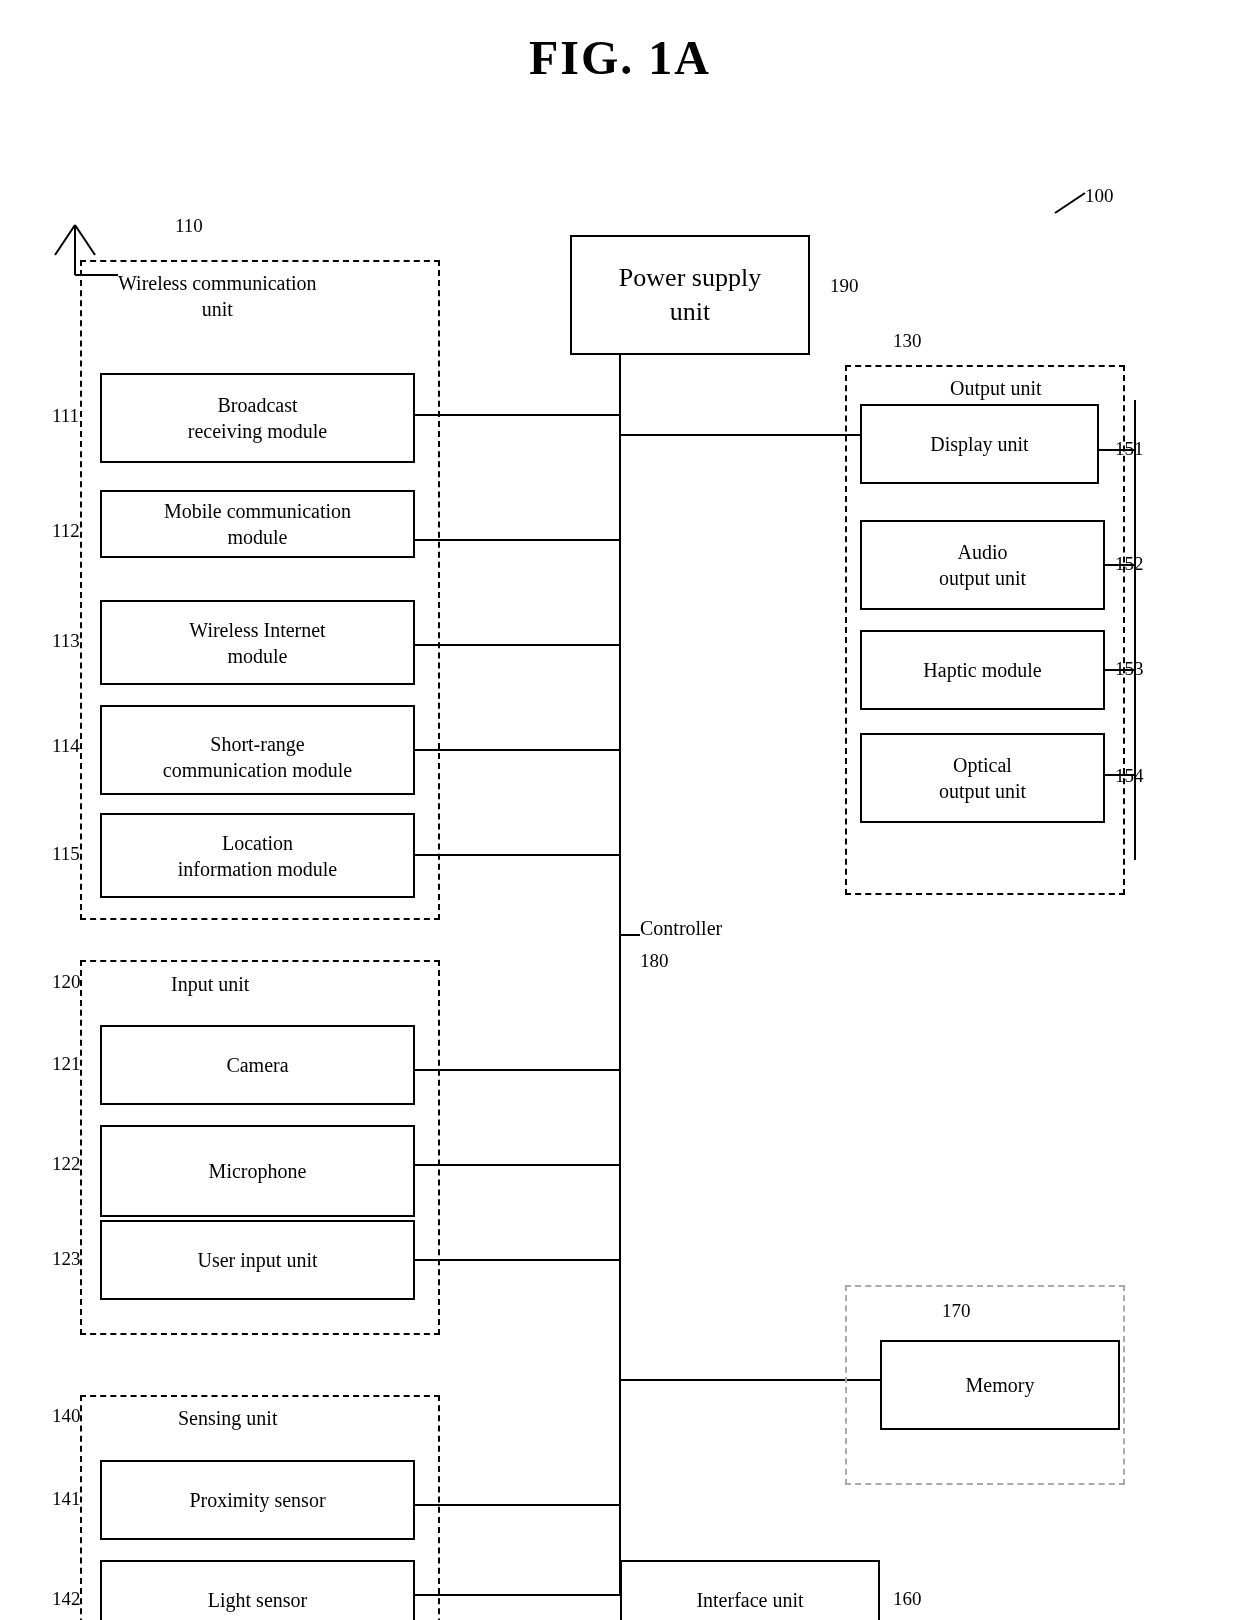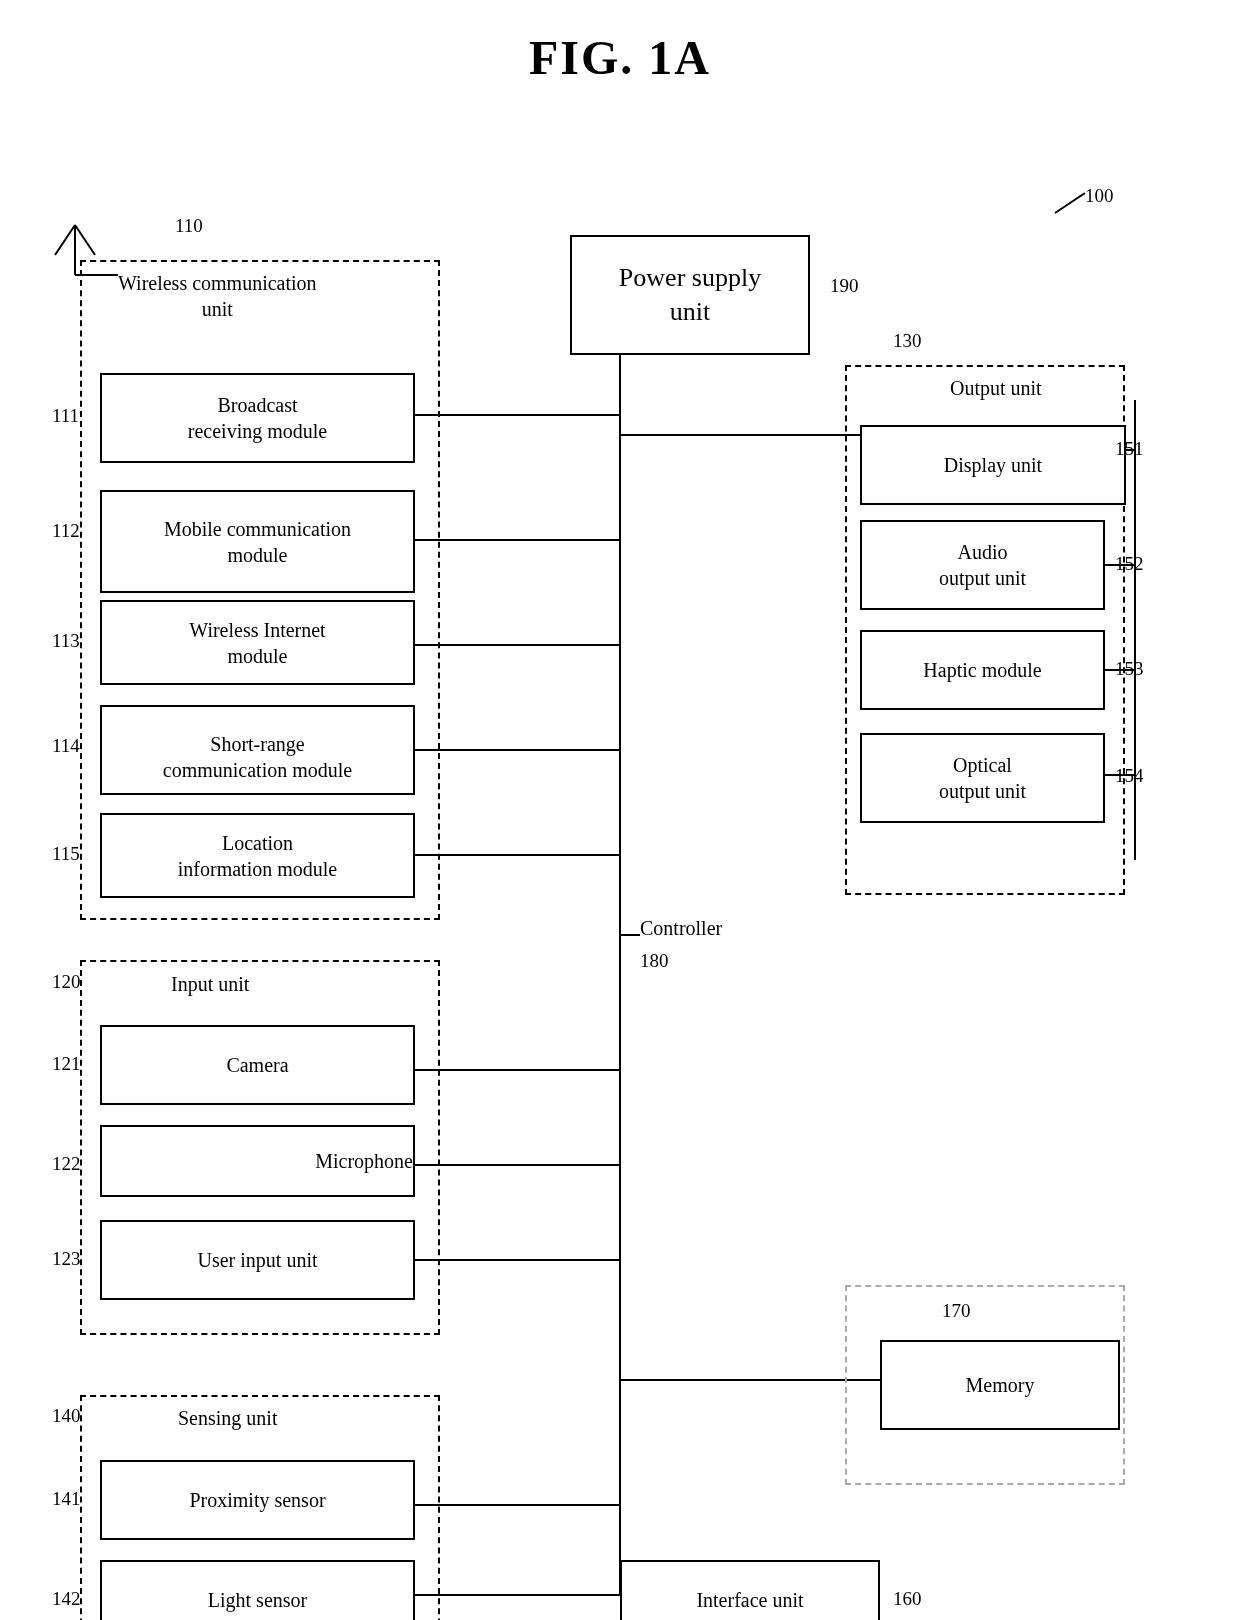--- a/index.html
+++ b/index.html
@@ -150,21 +150,21 @@
   <span class="ref-num" style="left:175px; top:110px;">110</span>
 
   
   <div class="box" style="left:100px; top:268px; width:315px; height:90px;">
     <span style="white-space:pre-line;">Broadcast
 receiving module</span>
   </div>
   <span class="ref-num" style="left:52px; top:300px;">111</span>
 
   
-  <div class="box" style="left:100px; top:385px; width:315px; height:103px;">
+  <div class="box" style="left:100px; top:385px; width:315px; height:68px;">
     <span style="white-space:pre-line;">Mobile communication
 module</span>
   </div>
   <span class="ref-num" style="left:52px; top:415px;">112</span>
 
   
   <div class="box" style="left:100px; top:495px; width:315px; height:85px;">
     <span style="white-space:pre-line;">Wireless Internet
 module</span>
   </div>
@@ -192,21 +192,21 @@
   </span>
   <span class="ref-num" style="left:52px; top:866px;">120</span>
 
   
   <div class="box" style="left:100px; top:920px; width:315px; height:80px;">
     <span>Camera</span>
   </div>
   <span class="ref-num" style="left:52px; top:948px;">121</span>
 
   
-  <div class="box" style="left:100px; top:1020px; width:315px; height:72px;justify-content:flex-end;">
+  <div class="box" style="left:100px; top:1020px; width:315px; height:92px;">
     <span>Microphone</span>
   </div>
   <span class="ref-num" style="left:52px; top:1048px;">122</span>
 
   
   <div class="box" style="left:100px; top:1115px; width:315px; height:80px;">
     <span>User input unit</span>
   </div>
   <span class="ref-num" style="left:52px; top:1143px;">123</span>
 
@@ -232,21 +232,21 @@
 
   
   <div class="dashed-box" style="left:845px; top:260px; width:280px; height:530px;">
   </div>
   <span class="label-text" style="left:950px; top:270px;">
     <span>Output unit</span>
   </span>
   <span class="ref-num" style="left:893px; top:225px;">130</span>
 
   
-  <div class="box" style="left:860px; top:320px; width:266px; height:80px;">
+  <div class="box" style="left:860px; top:299px; width:239px; height:80px;">
     <span>Display unit</span>
   </div>
   <span class="ref-num" style="left:1115px; top:333px;">151</span>
 
   
   <div class="box" style="left:860px; top:415px; width:245px; height:90px;">
     <span style="white-space:pre-line;">Audio
 output unit</span>
   </div>
   <span class="ref-num" style="left:1115px; top:448px;">152</span>

